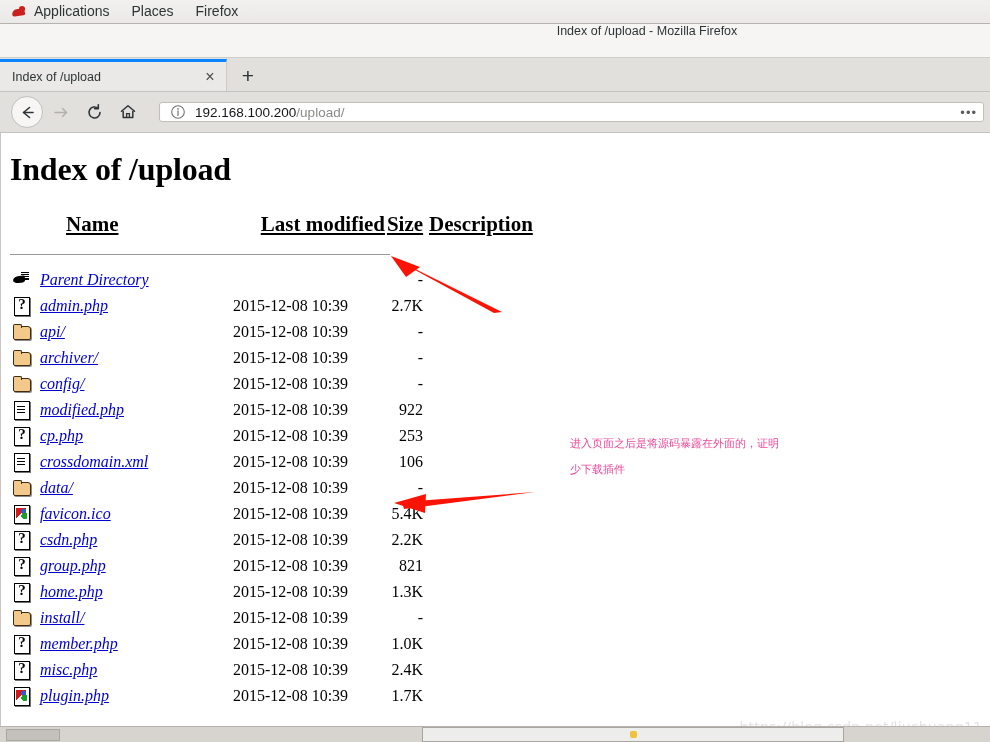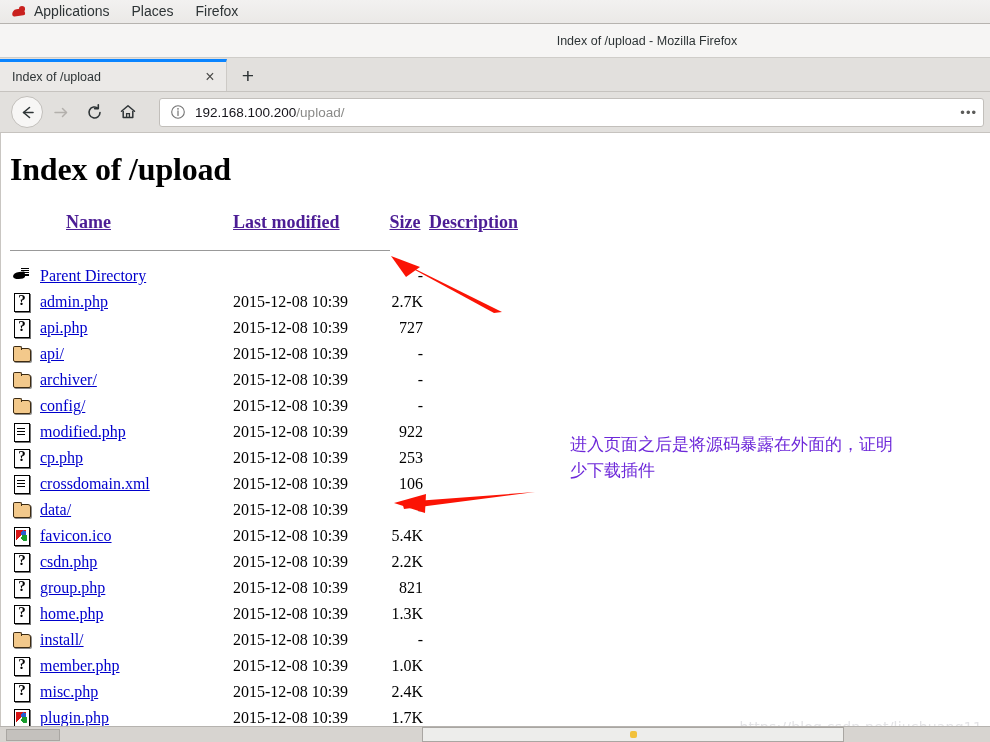--- a/index.html
+++ b/index.html
@@ -64,21 +64,21 @@
     background: #ffffff;
   }
 
   
   #titlebar {
     position: relative;
     height: 33px;
     background: #f6f5f4;
     border-bottom: 1px solid #cfcdc9;
     display: flex;
-    align-items: center;
+    align-items: flex-start;
     justify-content: center;
     padding-left: 24px;
   }
   #titlebar-title {
     font-size: 12.5px;
     color: #2e3436;
     font-weight: normal;
     margin-left: 280px;
   }
 
@@ -157,21 +157,21 @@
     border: 1px solid #c2bfbb;
     border-radius: 50%;
     background: #f7f6f5;
     width: 30px; height: 30px;
     margin-left: 5px;
   }
   #urlbar-wrap {
     flex: 1;
     margin-left: 14px;
     margin-right: 0;
-    height: 29px;
+    height: 20px;
     background: #ffffff;
     border: 1px solid #c2bfbb;
     border-radius: 3px;
     display: flex;
     align-items: center;
     padding: 0 4px 0 10px;
     box-sizing: border-box;
     position: relative;
   }
   #identity-icon {
@@ -220,45 +220,46 @@
     font-family: "Liberation Serif", serif;
     font-size: 16px;
     color: #000000;
     border-collapse: collapse;
     margin-top: 24px;
     margin-left: 10px;
   }
   #index-table th {
     font-weight: bold;
     text-decoration: underline;
-    color: #4c1d95;
-    font-size: 18px;
+    color: #000000;
+    font-size: 21px;
     padding: 0 0 4px 0;
     cursor: pointer;
   }
   #index-table th.col-icon   { width: 28px; }
   #index-table th.col-name   { width: 158px; text-align: left; padding-left: 26px;}
-  #index-table th.col-date   { width: 152px; text-align: left; padding-left: 9px;}
+  #index-table th.col-date   { width: 152px; text-align: right; padding-left: 9px;}
   #index-table th.col-size   { width: 40px;  }
   #index-table th.col-desc   { text-align: right; padding-left: 4px;}
 
   #index-table td {
     padding: 0;
     height: 26px;
     vertical-align: middle;
     white-space: nowrap;
   }
   #index-table td.col-icon { width: 28px; padding-left: 2px; }
   #index-table td.col-name { padding-left: 0px; }
   #index-table td.col-date { padding-left: 9px; }
   #index-table td.col-size { text-align: right; padding-right: 2px; }
   #index-table td.col-desc { padding-left: 4px; }
   #index-table a {
     color: #0000cc;
     text-decoration: underline;
+    font-style: italic;
   }
   tr.hr-row td {
     height: 9px;
     padding: 0;
   }
   tr.hr-row hr {
     border: 0;
     border-top: 1px solid #999999;
     margin: 0;
     width: 380px;
@@ -361,22 +362,22 @@
       linear-gradient(to bottom, #000 0 1px, transparent 1px 2px,
                       #000 2px 3px, transparent 3px 4px,
                       #000 4px 5px, transparent 5px 6px,
                       #000 6px 7px);
   }
 
   
   .annotation-text {
     position: absolute;
     font-family: "DejaVu Sans", sans-serif;
-    font-size: 17px;
-    color: #6d28d9;
+    font-size: 11px;
+    color: #ec4899;
     line-height: 26px;
     white-space: pre-line;
   }
   #annotation-note {
     left: 570px;
     top: 298px;
     width: 420px;
   }
   #arrow-url, #arrow-list {
     position: absolute;
@@ -534,27 +535,20 @@
             <td class="col-desc"></td>
           </tr>
           <tr>
             <td class="col-icon"><span class="ficon unknown"></span></td>
             <td class="col-name"><a>admin.php</a></td>
             <td class="col-date">2015-12-08 10:39</td>
             <td class="col-size">2.7K</td>
             <td class="col-desc"></td>
           </tr>
           <tr>
-            <td class="col-icon"><span class="ficon unknown"></span></td>
-            <td class="col-name"><a>api.php</a></td>
-            <td class="col-date">2015-12-08 10:39</td>
-            <td class="col-size">727</td>
-            <td class="col-desc"></td>
-          </tr>
-          <tr>
             <td class="col-icon"><span class="ficon folder"></span></td>
             <td class="col-name"><a>api/</a></td>
             <td class="col-date">2015-12-08 10:39</td>
             <td class="col-size">-</td>
             <td class="col-desc"></td>
           </tr>
           <tr>
             <td class="col-icon"><span class="ficon folder"></span></td>
             <td class="col-name"><a>archiver/</a></td>
             <td class="col-date">2015-12-08 10:39</td>

